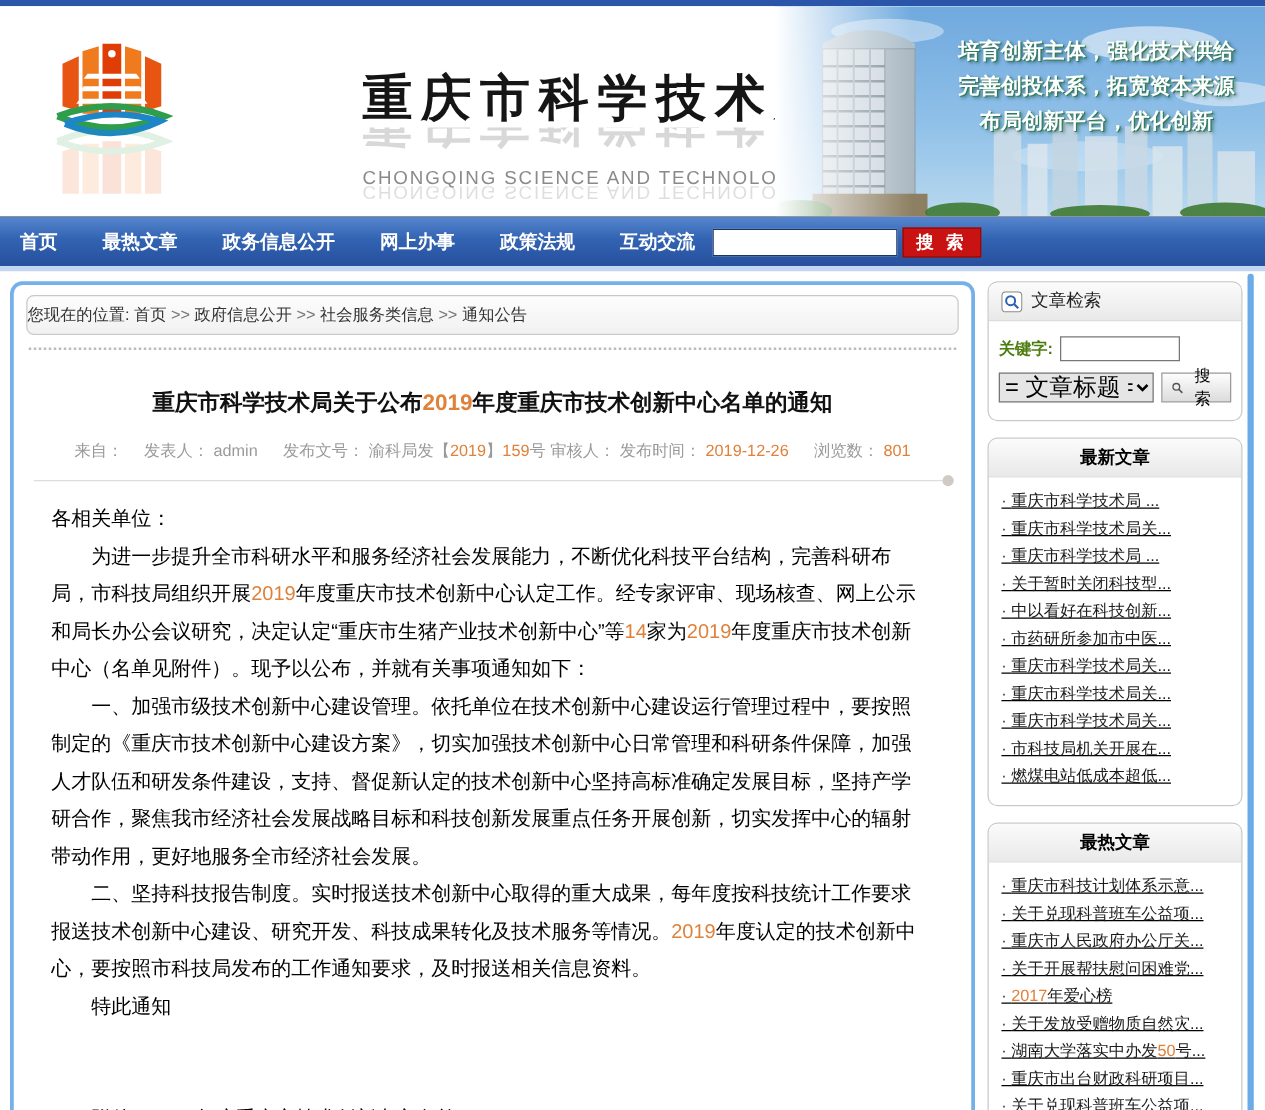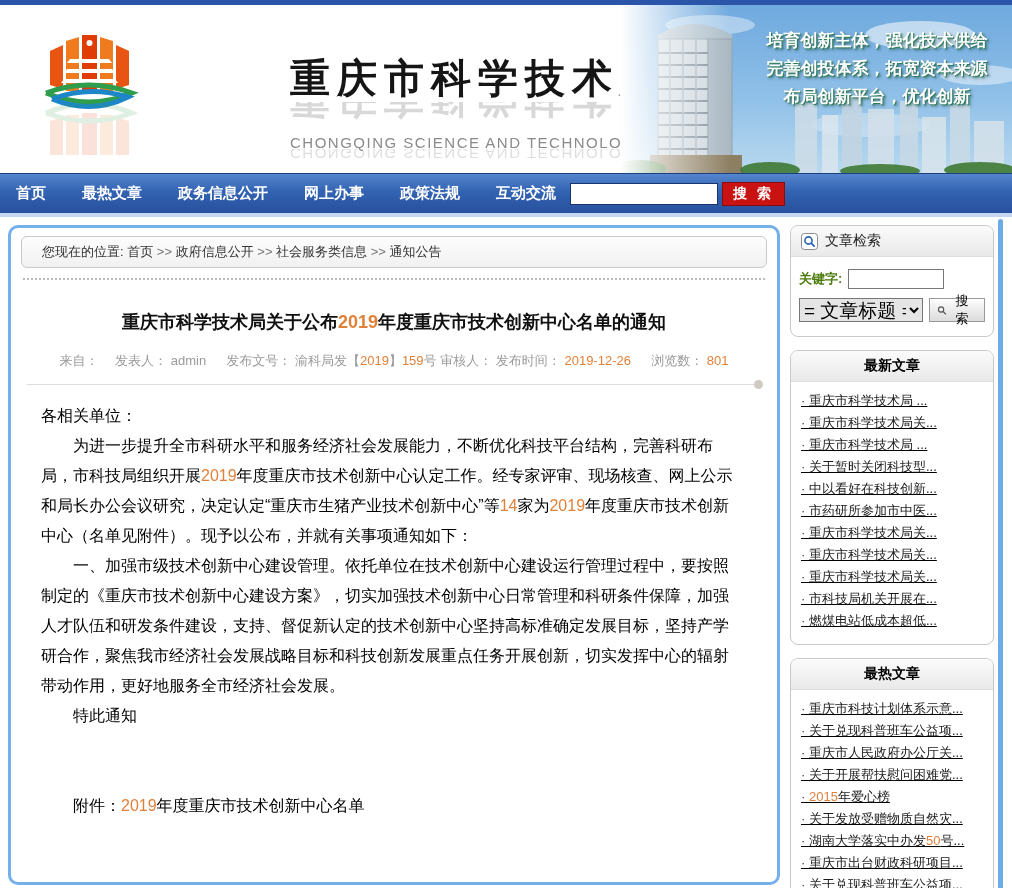--- a/index.html
+++ b/index.html
@@ -49,21 +49,21 @@
   
   .content { position:relative; display:flex; gap:10px; padding:8px 18px 0 8px; align-items:flex-start; }
   .right-edge { position:absolute; right:9px; top:2px; bottom:-700px; width:5px; background:#6aabe8; border-radius:3px; }
 
   
   .panel {
     flex:1; background:#fff; border:3px solid #74b0ea; border-radius:10px;
     padding:8px 10px 30px 10px; min-height:660px;
   }
   .breadcrumb {
-    border:1px solid #c9c9c9; border-radius:6px; padding:6px 20px;
+    border:1px solid #c9c9c9; border-radius:6px; padding:6px 0;
     background:linear-gradient(180deg,#fdfdfd,#f1f1f1);
     font-size:13px; color:#333; white-space:nowrap;
   }
   .breadcrumb .crumbs { display:inline; }
   .crumb { color:#333; text-decoration:none; cursor:pointer; }
   .crumb + .crumb::before { content:"\00a0>>\00a0"; color:#777; }
   .dotsep { margin:10px 2px 0 2px; border-bottom:2px dotted #bbb; }
 
   .art-title { margin-top:30px; text-align:center; font-size:18px; font-weight:bold; color:#111; }
   .art-meta { margin-top:18px; text-align:center; font-size:13px; color:#9a9a9a; }
@@ -224,20 +224,21 @@
     <h1 class="art-title">重庆市科学技术局关于公布<span class="num">2019</span>年度重庆市技术创新中心名单的通知</h1>
     <div class="art-meta">来自：　 发表人： admin 　 发布文号： 渝科局发【<span class="num">2019</span>】<span class="num">159</span>号 审核人： 发布时间： <span class="num">2019-12-26</span> 　 浏览数： <span class="num">801</span></div>
     <div class="art-hr">
         <span class="dot"></span>
       </div>
 
     <div class="art-body">
         <p>各相关单位：</p>
         <p class="indent">为进一步提升全市科研水平和服务经济社会发展能力，不断优化科技平台结构，完善科研布局，市科技局组织开展<span class="num">2019</span>年度重庆市技术创新中心认定工作。经专家评审、现场核查、网上公示和局长办公会议研究，决定认定“重庆市生猪产业技术创新中心”等<span class="num">14</span>家为<span class="num">2019</span>年度重庆市技术创新中心（名单见附件）。现予以公布，并就有关事项通知如下：</p>
         <p class="indent">一、加强市级技术创新中心建设管理。依托单位在技术创新中心建设运行管理过程中，要按照制定的《重庆市技术创新中心建设方案》，切实加强技术创新中心日常管理和科研条件保障，加强人才队伍和研发条件建设，支持、督促新认定的技术创新中心坚持高标准确定发展目标，坚持产学研合作，聚焦我市经济社会发展战略目标和科技创新发展重点任务开展创新，切实发挥中心的辐射带动作用，更好地服务全市经济社会发展。</p>
+        <p class="indent">二、坚持科技报告制度。实时报送技术创新中心取得的重大成果，每年度按科技统计工作要求报送技术创新中心建设、研究开发、科技成果转化及技术服务等情况。<span class="num">2019</span>年度认定的技术创新中心，要按照市科技局发布的工作通知要求，及时报送相关信息资料。</p>
         <p class="indent">特此通知</p>
         <p class="spacer"></p>
         <p class="spacer"></p>
         <p class="indent">附件：<span class="num">2019</span>年度重庆市技术创新中心名单</p>
       </div>
   </div>
 
   <div class="sidebar">
 
     <div class="box">
@@ -286,21 +287,21 @@
         </ul>
     </div>
 
     <div class="box">
       <div class="box-head center">最热文章</div>
       <ul class="side-list">
           <li><a>重庆市科技计划体系示意...</a></li>
           <li><a>关于兑现科普班车公益项...</a></li>
           <li><a>重庆市人民政府办公厅关...</a></li>
           <li><a>关于开展帮扶慰问困难党...</a></li>
-          <li><a><span class="num">2015</span>年爱心榜</a></li>
+          <li><a><span class="num">2017</span>年爱心榜</a></li>
           <li><a>关于发放受赠物质自然灾...</a></li>
           <li><a>湖南大学落实中办发<span class="num">50</span>号...</a></li>
           <li><a>重庆市出台财政科研项目...</a></li>
           <li><a>关于兑现科普班车公益项...</a></li>
         </ul>
     </div>
 
   </div>
 </div>
 

